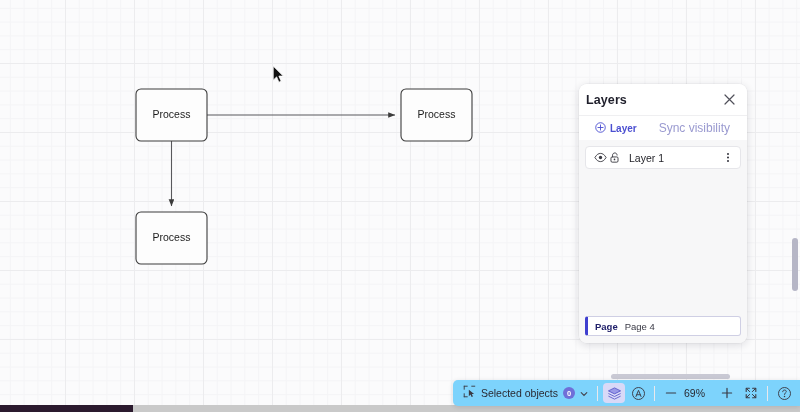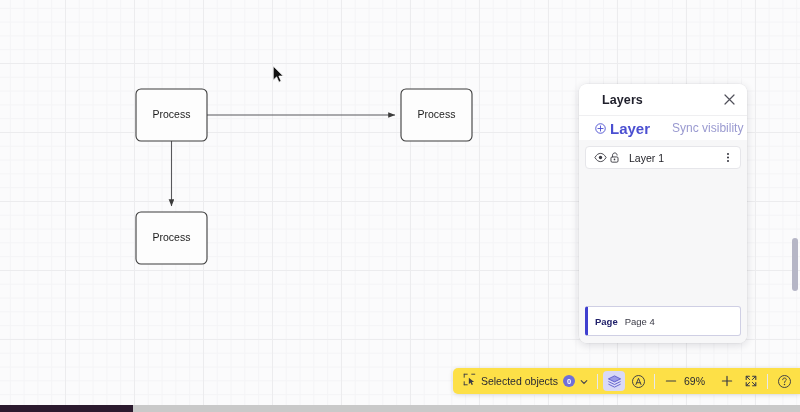--- a/index.html
+++ b/index.html
@@ -76,21 +76,21 @@
     display: flex;
     flex-direction: column;
     overflow: hidden;
   }
   .panel-header {
     height: 31px;
     background: #ffffff;
     display: flex;
     align-items: center;
     justify-content: space-between;
-    padding: 0 10px 0 23px;
+    padding: 0 10px 0 7px;
     flex: 0 0 auto;
   }
   .panel-title {
     font-size: 12.5px;
     font-weight: bold;
     color: #1f1f2b;
     letter-spacing: 0.1px;
   }
   .close-btn {
     width: 15px; height: 15px;
@@ -102,21 +102,21 @@
     background: #ffffff;
     border-top: 1px solid #efeff1;
     display: flex;
     align-items: center;
     padding-left: 16px;
     gap: 22px;
     flex: 0 0 auto;
   }
   .action-add {
     display: flex; align-items: center; gap: 4px;
-    font-size: 15px; font-weight: bold;
+    font-size: 10px; font-weight: bold;
     color: #4b4fd1;
     cursor: pointer;
   }
   .action-sync {
     font-size: 12px;
     color: #9a9ad0;
     cursor: pointer;
   }
   .panel-body {
     flex: 1 1 auto;
@@ -141,40 +141,40 @@
     color: #1f1f25;
     margin-left: 8px;
   }
   .layer-menu { width: 12px; height: 14px; display: flex; align-items: center; justify-content: center; cursor: pointer; }
   .panel-footer {
     flex: 0 0 auto;
     padding: 0 6px 7px 6px;
     background: #f7f7f8;
   }
   .page-row {
-    height: 30px;
+    height: 20px;
     background: #ffffff;
     border: 1px solid #cfcfe4;
     border-left: 3px solid #3f3fcf;
     border-radius: 3px;
     display: flex;
     align-items: center;
     padding-left: 7px;
     gap: 7px;
     cursor: pointer;
   }
   .page-key { font-size: 9.5px; font-weight: bold; color: #21216b; }
   .page-val { font-size: 9.5px; color: #3a3a46; }
 
   
   #bottom-toolbar {
     position: absolute;
-    right: 0; bottom: 18px;
+    right: 0; bottom: 6px;
     height: 26px;
-    background: #fde047;
+    background: #7dd3fc;
     border-radius: 5px 0 0 5px;
     box-shadow: 0 1px 5px rgba(20,20,40,0.13);
     display: flex;
     align-items: center;
     padding: 0 5px 0 8px;
     gap: 2px;
   }
   .tb-item {
     display: flex; align-items: center; justify-content: center;
     height: 20px;

